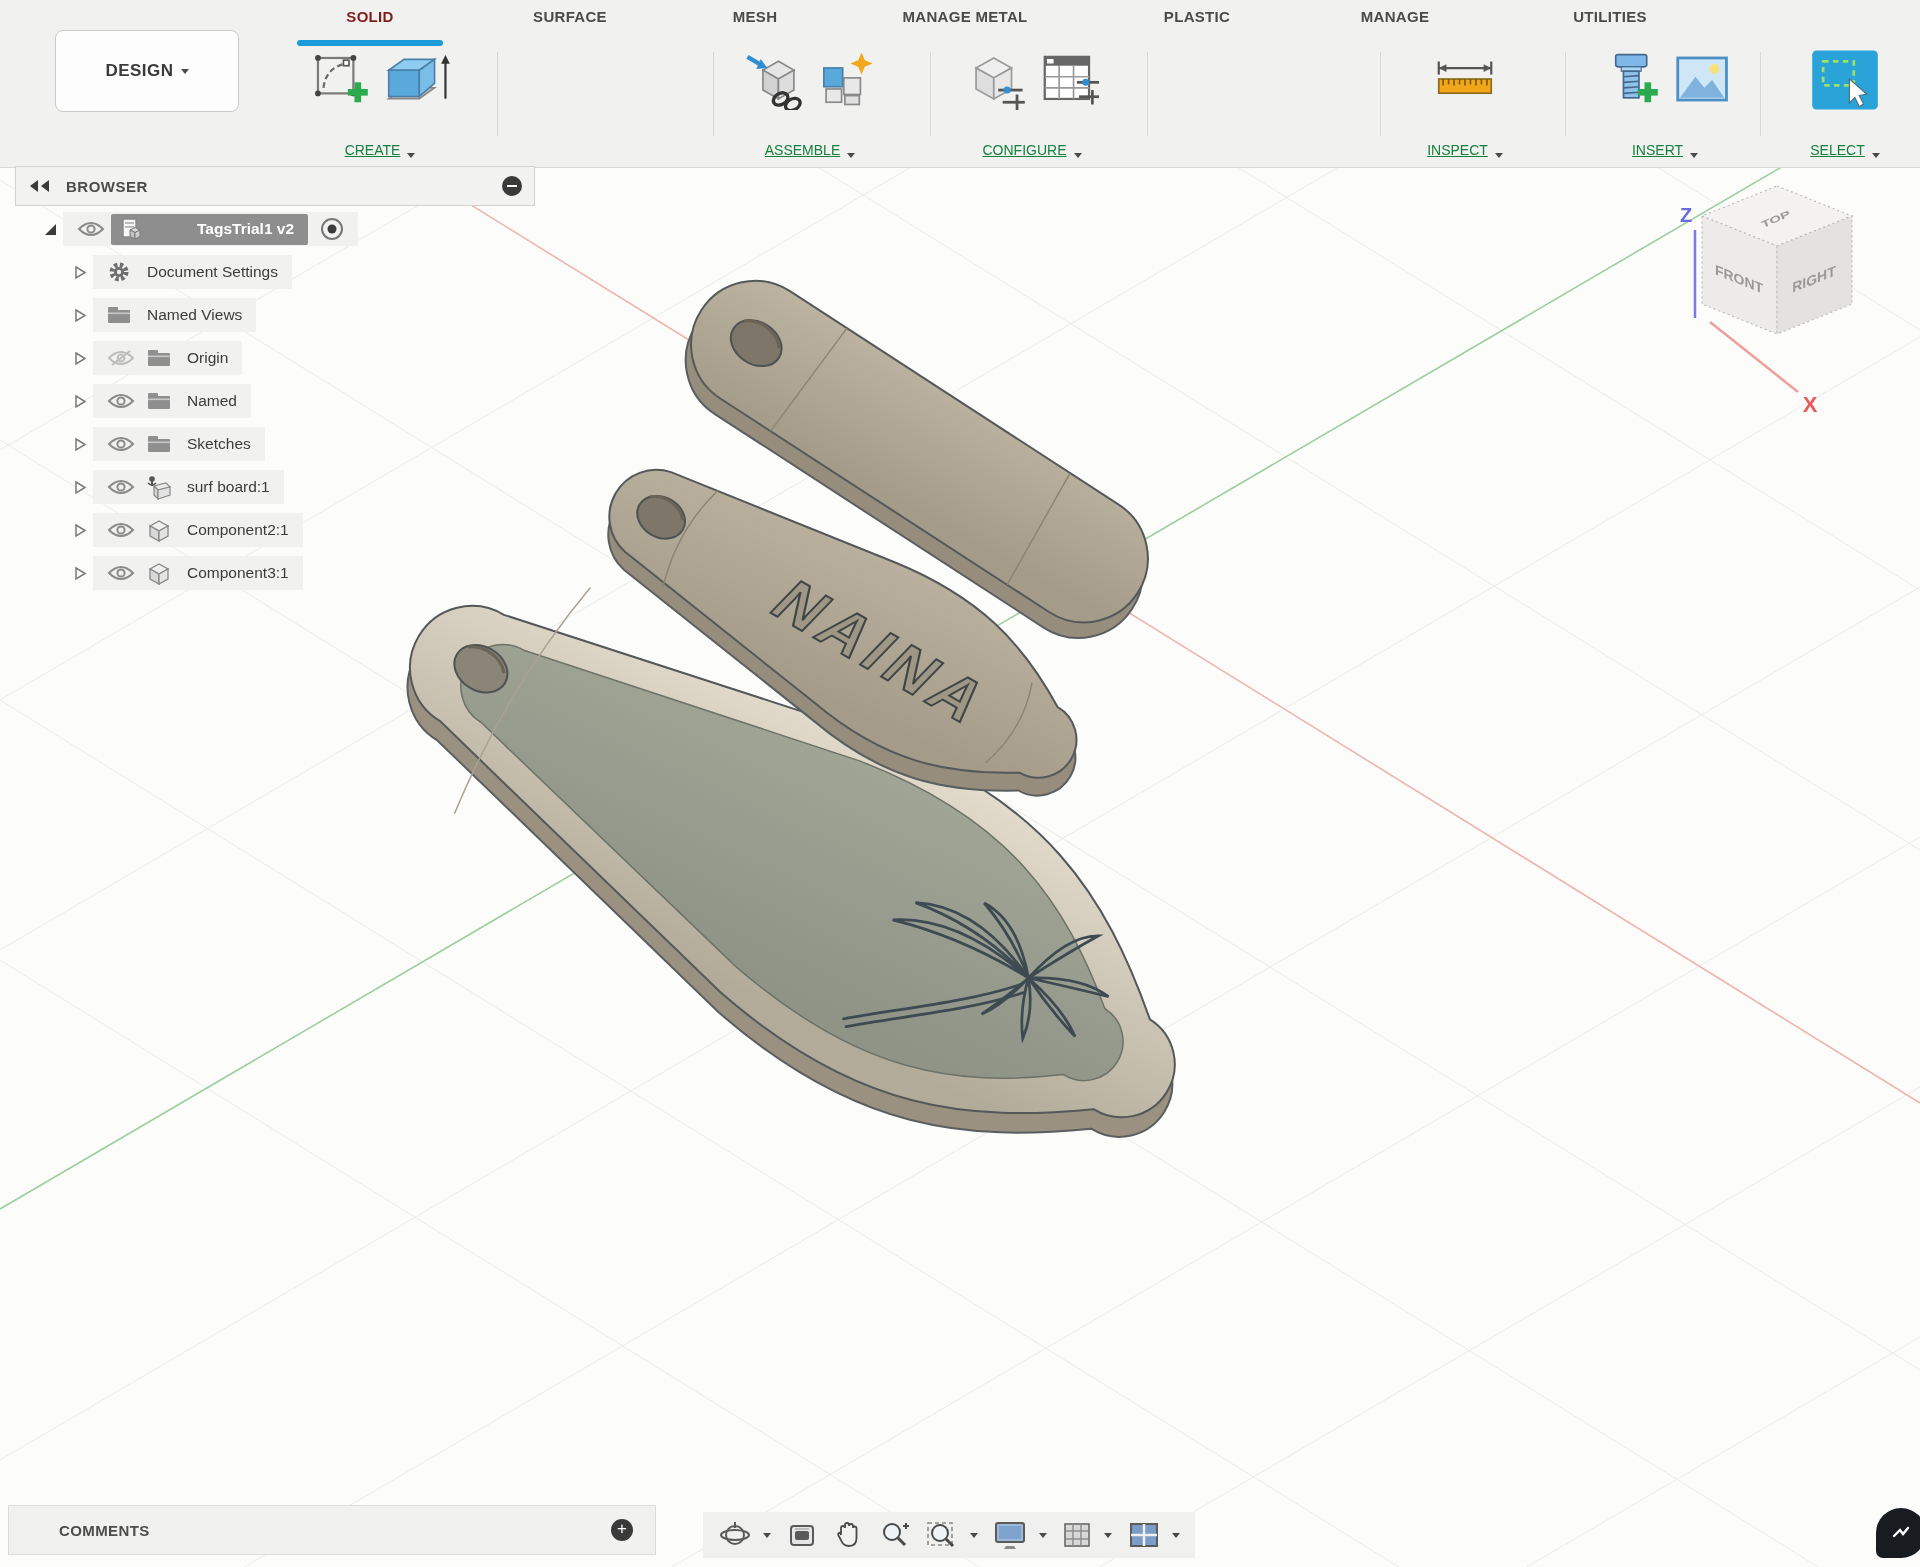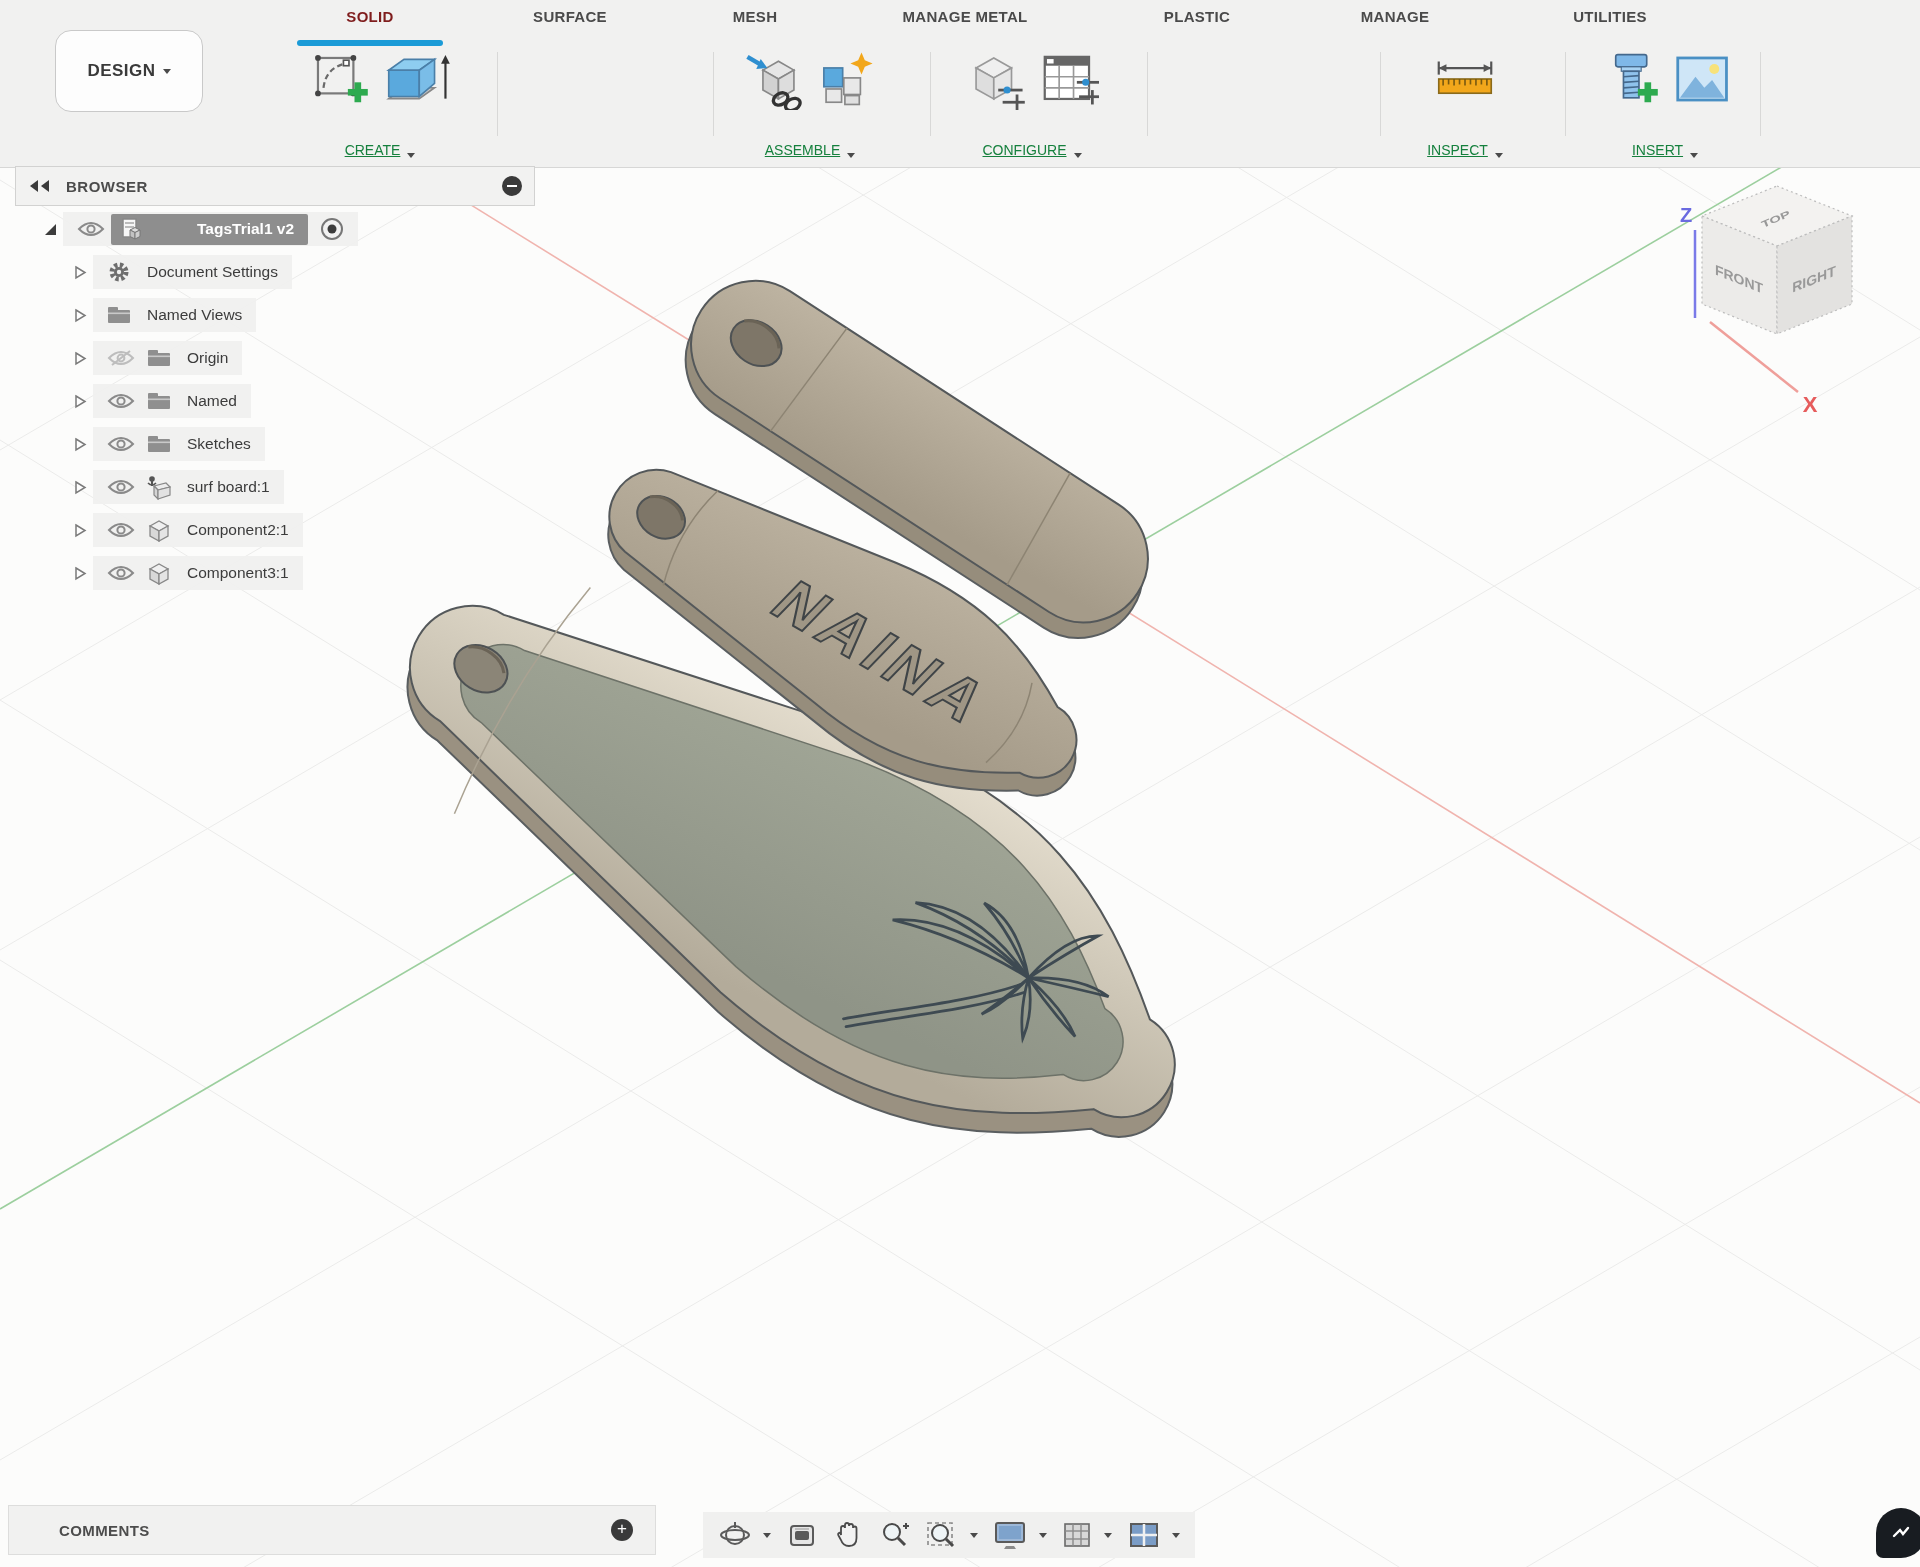--- a/index.html
+++ b/index.html
@@ -2,22 +2,22 @@
 <html><head>
 <meta charset="utf-8">
 <style>
   * { margin:0; padding:0; box-sizing:border-box; }
   html,body { width:1920px; height:1567px; overflow:hidden; background:#fcfcfb;
               font-family:"Liberation Sans", sans-serif; }
 
   
   .ribbon { position:absolute; left:0; top:0; width:1920px; height:168px;
             background:#f1f1f0; border-bottom:1px solid #d7d7d6; z-index:30; }
-  .design-btn { position:absolute; left:55px; top:30px; width:148px; height:82px;
-                background:#fdfdfd; border:1px solid #c9c9c9; border-radius:16px;
+  .design-btn { position:absolute; left:55px; top:30px; width:184px; height:82px;
+                background:#fdfdfd; border:1px solid #c9c9c9; border-radius:8px;
                 display:flex; align-items:center; justify-content:center;
                 font-size:17px; font-weight:bold; color:#3a3a3a; letter-spacing:.5px; cursor:pointer; }
   .tab { position:absolute; top:8px; transform:translateX(-50%);
          font-size:15px; font-weight:bold; color:#4a4a4a; letter-spacing:.3px; cursor:pointer; white-space:nowrap; }
   .tab.active { color:#7f1d1d; }
   .tab-underline { position:absolute; left:297px; top:40px; width:146px; height:6px;
                    background:#1b9bd7; border-radius:3px; }
   .rgroup { position:absolute; top:48px; height:112px; text-align:center; }
   .rgroup .icons { display:flex; justify-content:center; align-items:flex-start; gap:10px; height:88px; }
   .grp-label { position:absolute; left:0; right:0; bottom:2px; font-size:14px; color:#15803d;
@@ -321,20 +321,33 @@
         <path d="M9,45 L23,26 L31,36 L38,29 L49,45 Z" fill="#7fb3dd"></path>
       </svg>
     </div>
     <div class="grp-label">
         <span>INSERT</span>
         <span class="caret"></span>
       </div>
   </div>
   <div class="vsep" style="left:1760px"></div>
 
+  <div class="rgroup" style="left:1770px;width:150px">
+    <div class="icons">
+      <svg class="ribbon-icon" width="70" height="64" viewBox="0 0 64 58">
+        <rect x="2" y="2" width="60" height="54" rx="4" fill="#2aa4d8"></rect>
+        <rect x="12" y="12" width="28" height="22" fill="none" stroke="#9fe06a" stroke-width="2.5" stroke-dasharray="5,4"></rect>
+        <path d="M36,28 L52,42 L45,43 L49,51 L45,53.5 L41,45 L36,50 Z" fill="#fff" stroke="#4a6a80" stroke-width="1"></path>
+      </svg>
+    </div>
+    <div class="grp-label">
+        <span>SELECT</span>
+        <span class="caret"></span>
+      </div>
+  </div>
 </div>
 
 <div class="browser-header">
   <svg class="collapse-arrows" width="24" height="14" viewBox="0 0 24 14">
     <polygon points="10,1 10,13 2,7" fill="#3a3a3a"></polygon>
     <polygon points="21,1 21,13 13,7" fill="#3a3a3a"></polygon>
   </svg>
   <span class="browser-title">BROWSER</span>
   <span class="minus-btn">
       <i></i>

